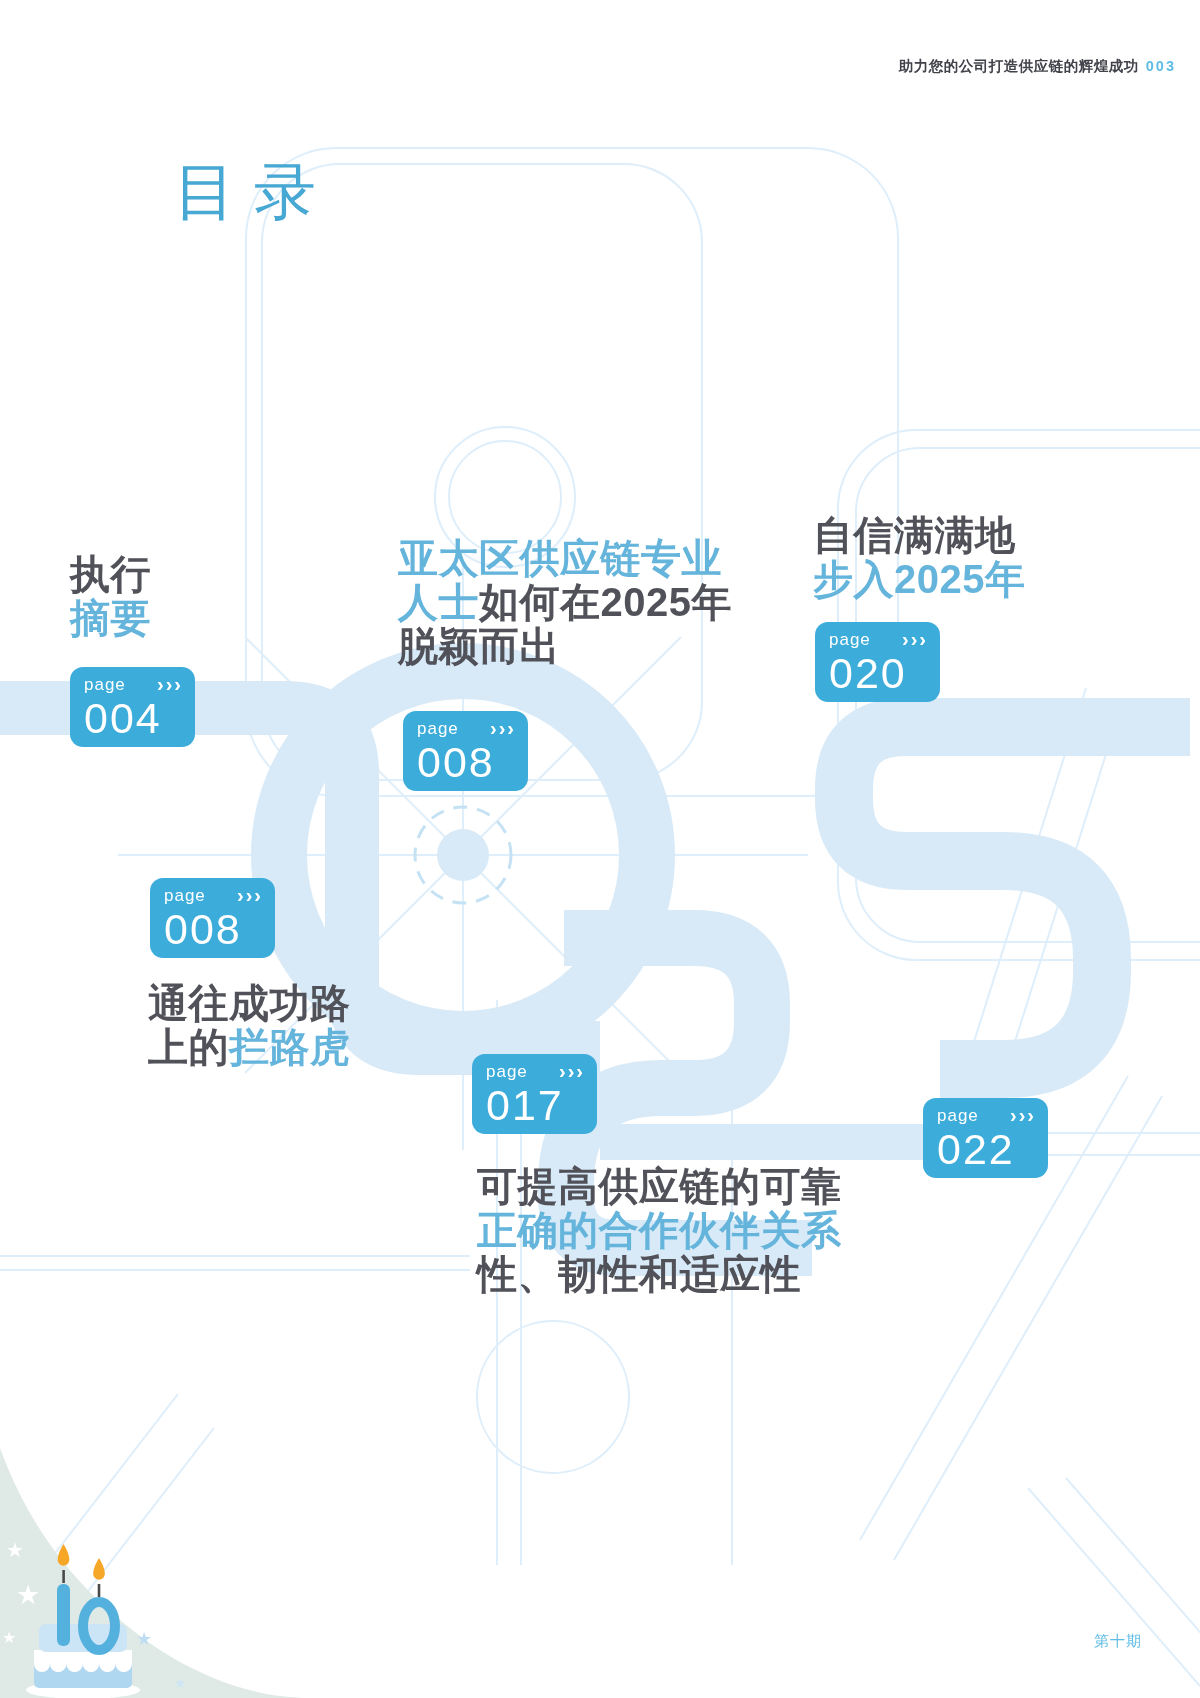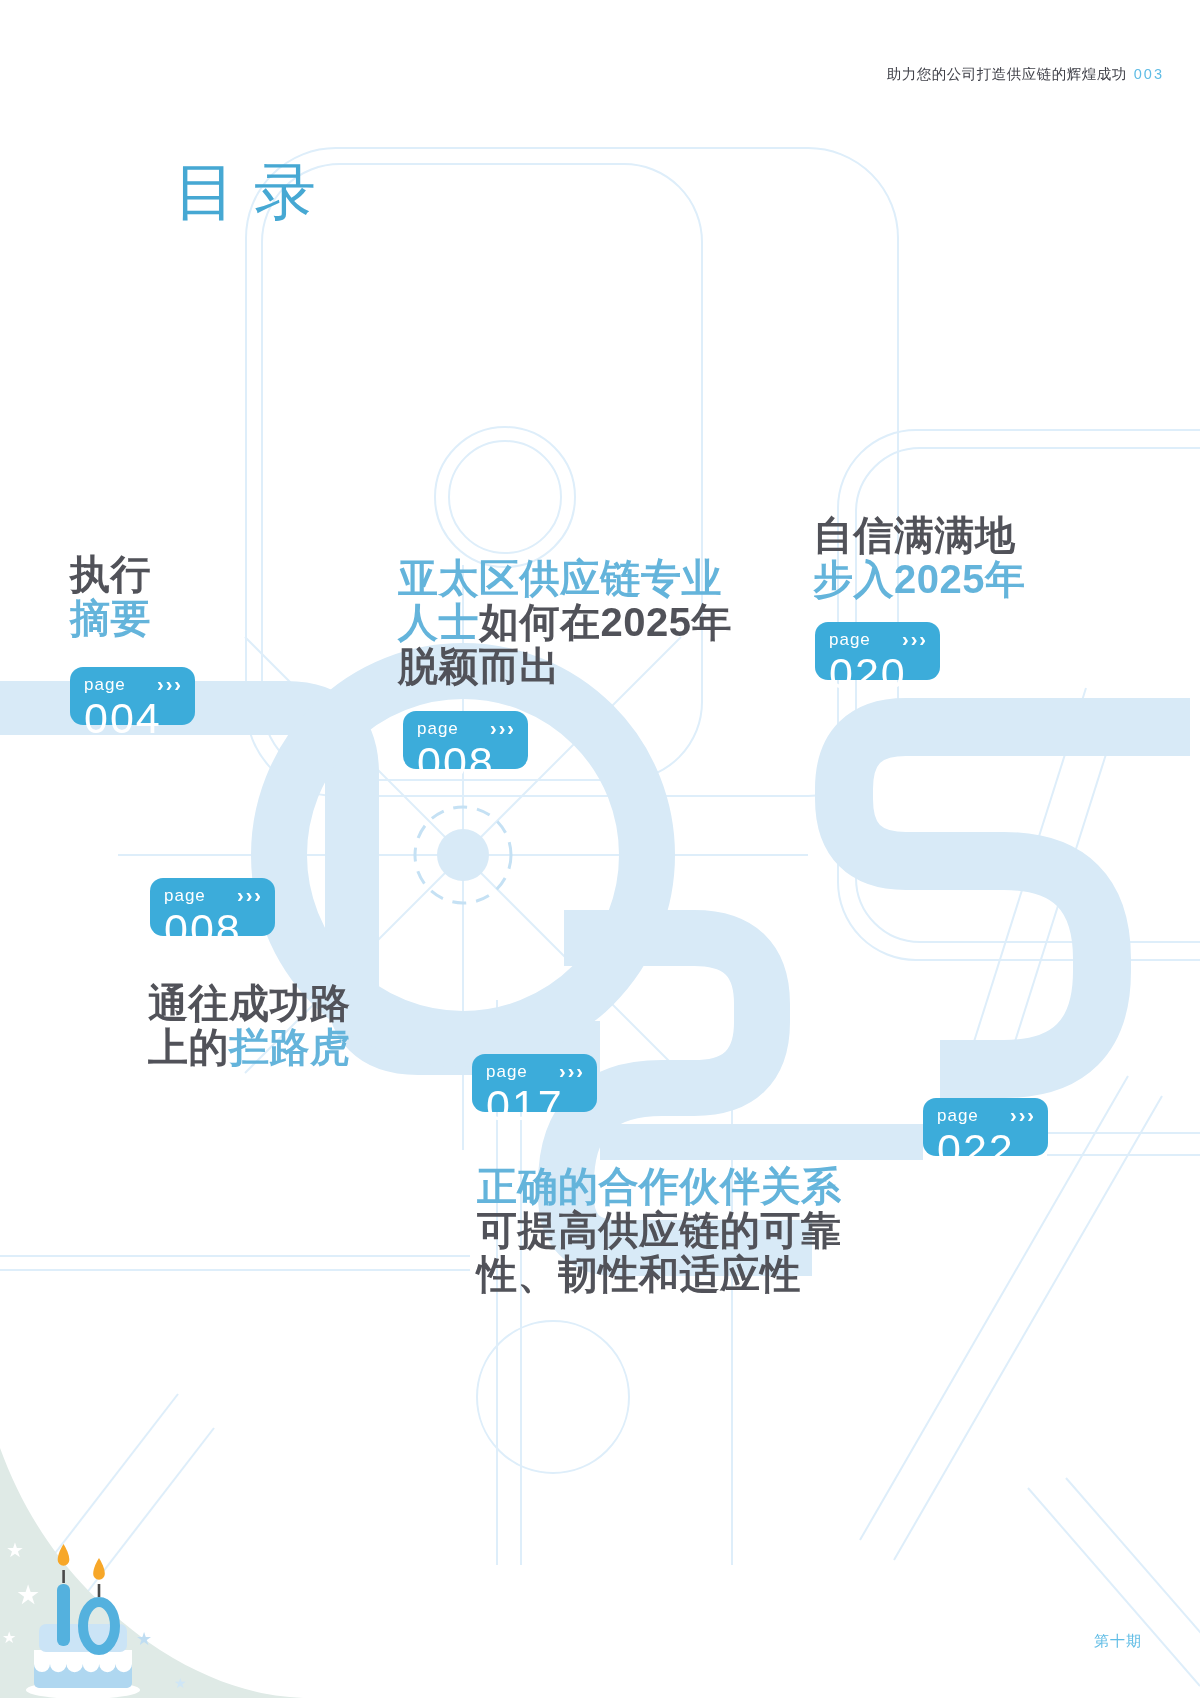--- a/index.html
+++ b/index.html
@@ -4,42 +4,41 @@
 <style>
   html,body{margin:0;padding:0;background:#ffffff;}
   .page{
     position:relative;width:1200px;height:1698px;margin:0 auto;
     background:#ffffff;overflow:hidden;
     font-family:"Liberation Sans","DejaVu Sans",sans-serif;
   }
   .bg-svg{position:absolute;left:0;top:0;width:1200px;height:1698px;}
 
   .header{
-    position:absolute;top:57px;right:36px;
-    font-size:14.5px;font-weight:normal;color:#41424a;letter-spacing:0.5px;
+    position:absolute;top:57px;right:24px;
+    font-size:14.5px;font-weight:bold;color:#41424a;letter-spacing:0.5px;
     white-space:nowrap;
-    margin-top:8px;
   }
   .header .pageno{color:#5FBCE5;margin-left:7px;letter-spacing:2px;}
 
   .page-title{
     position:absolute;left:152px;top:158px;
     font-size:62px;font-weight:300;color:#46A8D3;letter-spacing:18px;
     line-height:1.1;white-space:nowrap;margin-left:22px;
   }
 
   .entry{
     position:absolute;font-size:40px;font-weight:700;line-height:44px;
     letter-spacing:0.5px;white-space:nowrap;cursor:pointer;
   }
   .t-dark{color:#515259;}
   .t-blue{color:#64B4DB;}
 
   .badge{
-    position:absolute;width:125px;height:58px;background:#3CACDA;
+    position:absolute;width:125px;height:80px;background:#3CACDA;
     border-radius:13px;box-sizing:border-box;padding:8px 12px 0 14px;
     color:#ffffff;cursor:pointer;
   }
   .brow{display:flex;justify-content:space-between;align-items:center;height:20px;}
   .blabel{font-size:17px;letter-spacing:1px;font-weight:400;}
   .bchev{font-size:20px;font-weight:bold;letter-spacing:2px;line-height:1;margin-top:-2px;}
   .bnum{font-size:43px;font-weight:300;letter-spacing:2px;line-height:1.05;margin-top:1px;}
 
   .footer-issue{
     position:absolute;top:1632px;right:58px;
@@ -140,21 +139,21 @@
     <div><span class="t-blue">摘要</span></div>
   </div>
   <div class="badge" style="left:70px;top:667px">
     <div class="brow">
       <span class="blabel">page</span>
       <span class="bchev">›››</span>
     </div>
     <div class="bnum">004</div>
   </div>
 
-  <div class="entry" style="left:398px;top:556px">
+  <div class="entry" style="left:398px;top:536px">
     <div><span class="t-blue">亚太区供应链专业</span></div>
     <div><span class="t-blue">人士</span><span class="t-dark">如何在2025年</span></div>
     <div><span class="t-dark">脱颖而出</span></div>
   </div>
   <div class="badge" style="left:403px;top:711px">
     <div class="brow">
       <span class="blabel">page</span>
       <span class="bchev">›››</span>
     </div>
     <div class="bnum">008</div>
@@ -185,22 +184,22 @@
   </div>
 
   <div class="badge" style="left:472px;top:1054px">
     <div class="brow">
       <span class="blabel">page</span>
       <span class="bchev">›››</span>
     </div>
     <div class="bnum">017</div>
   </div>
   <div class="entry" style="left:477px;top:1164px">
+    <div><span class="t-dark">可提高供应链的可靠</span></div>
     <div><span class="t-blue">正确的合作伙伴关系</span></div>
-    <div><span class="t-dark">可提高供应链的可靠</span></div>
     <div><span class="t-dark">性、韧性和适应性</span></div>
   </div>
 
   <div class="badge" style="left:923px;top:1098px">
     <div class="brow">
       <span class="blabel">page</span>
       <span class="bchev">›››</span>
     </div>
     <div class="bnum">022</div>
   </div>

